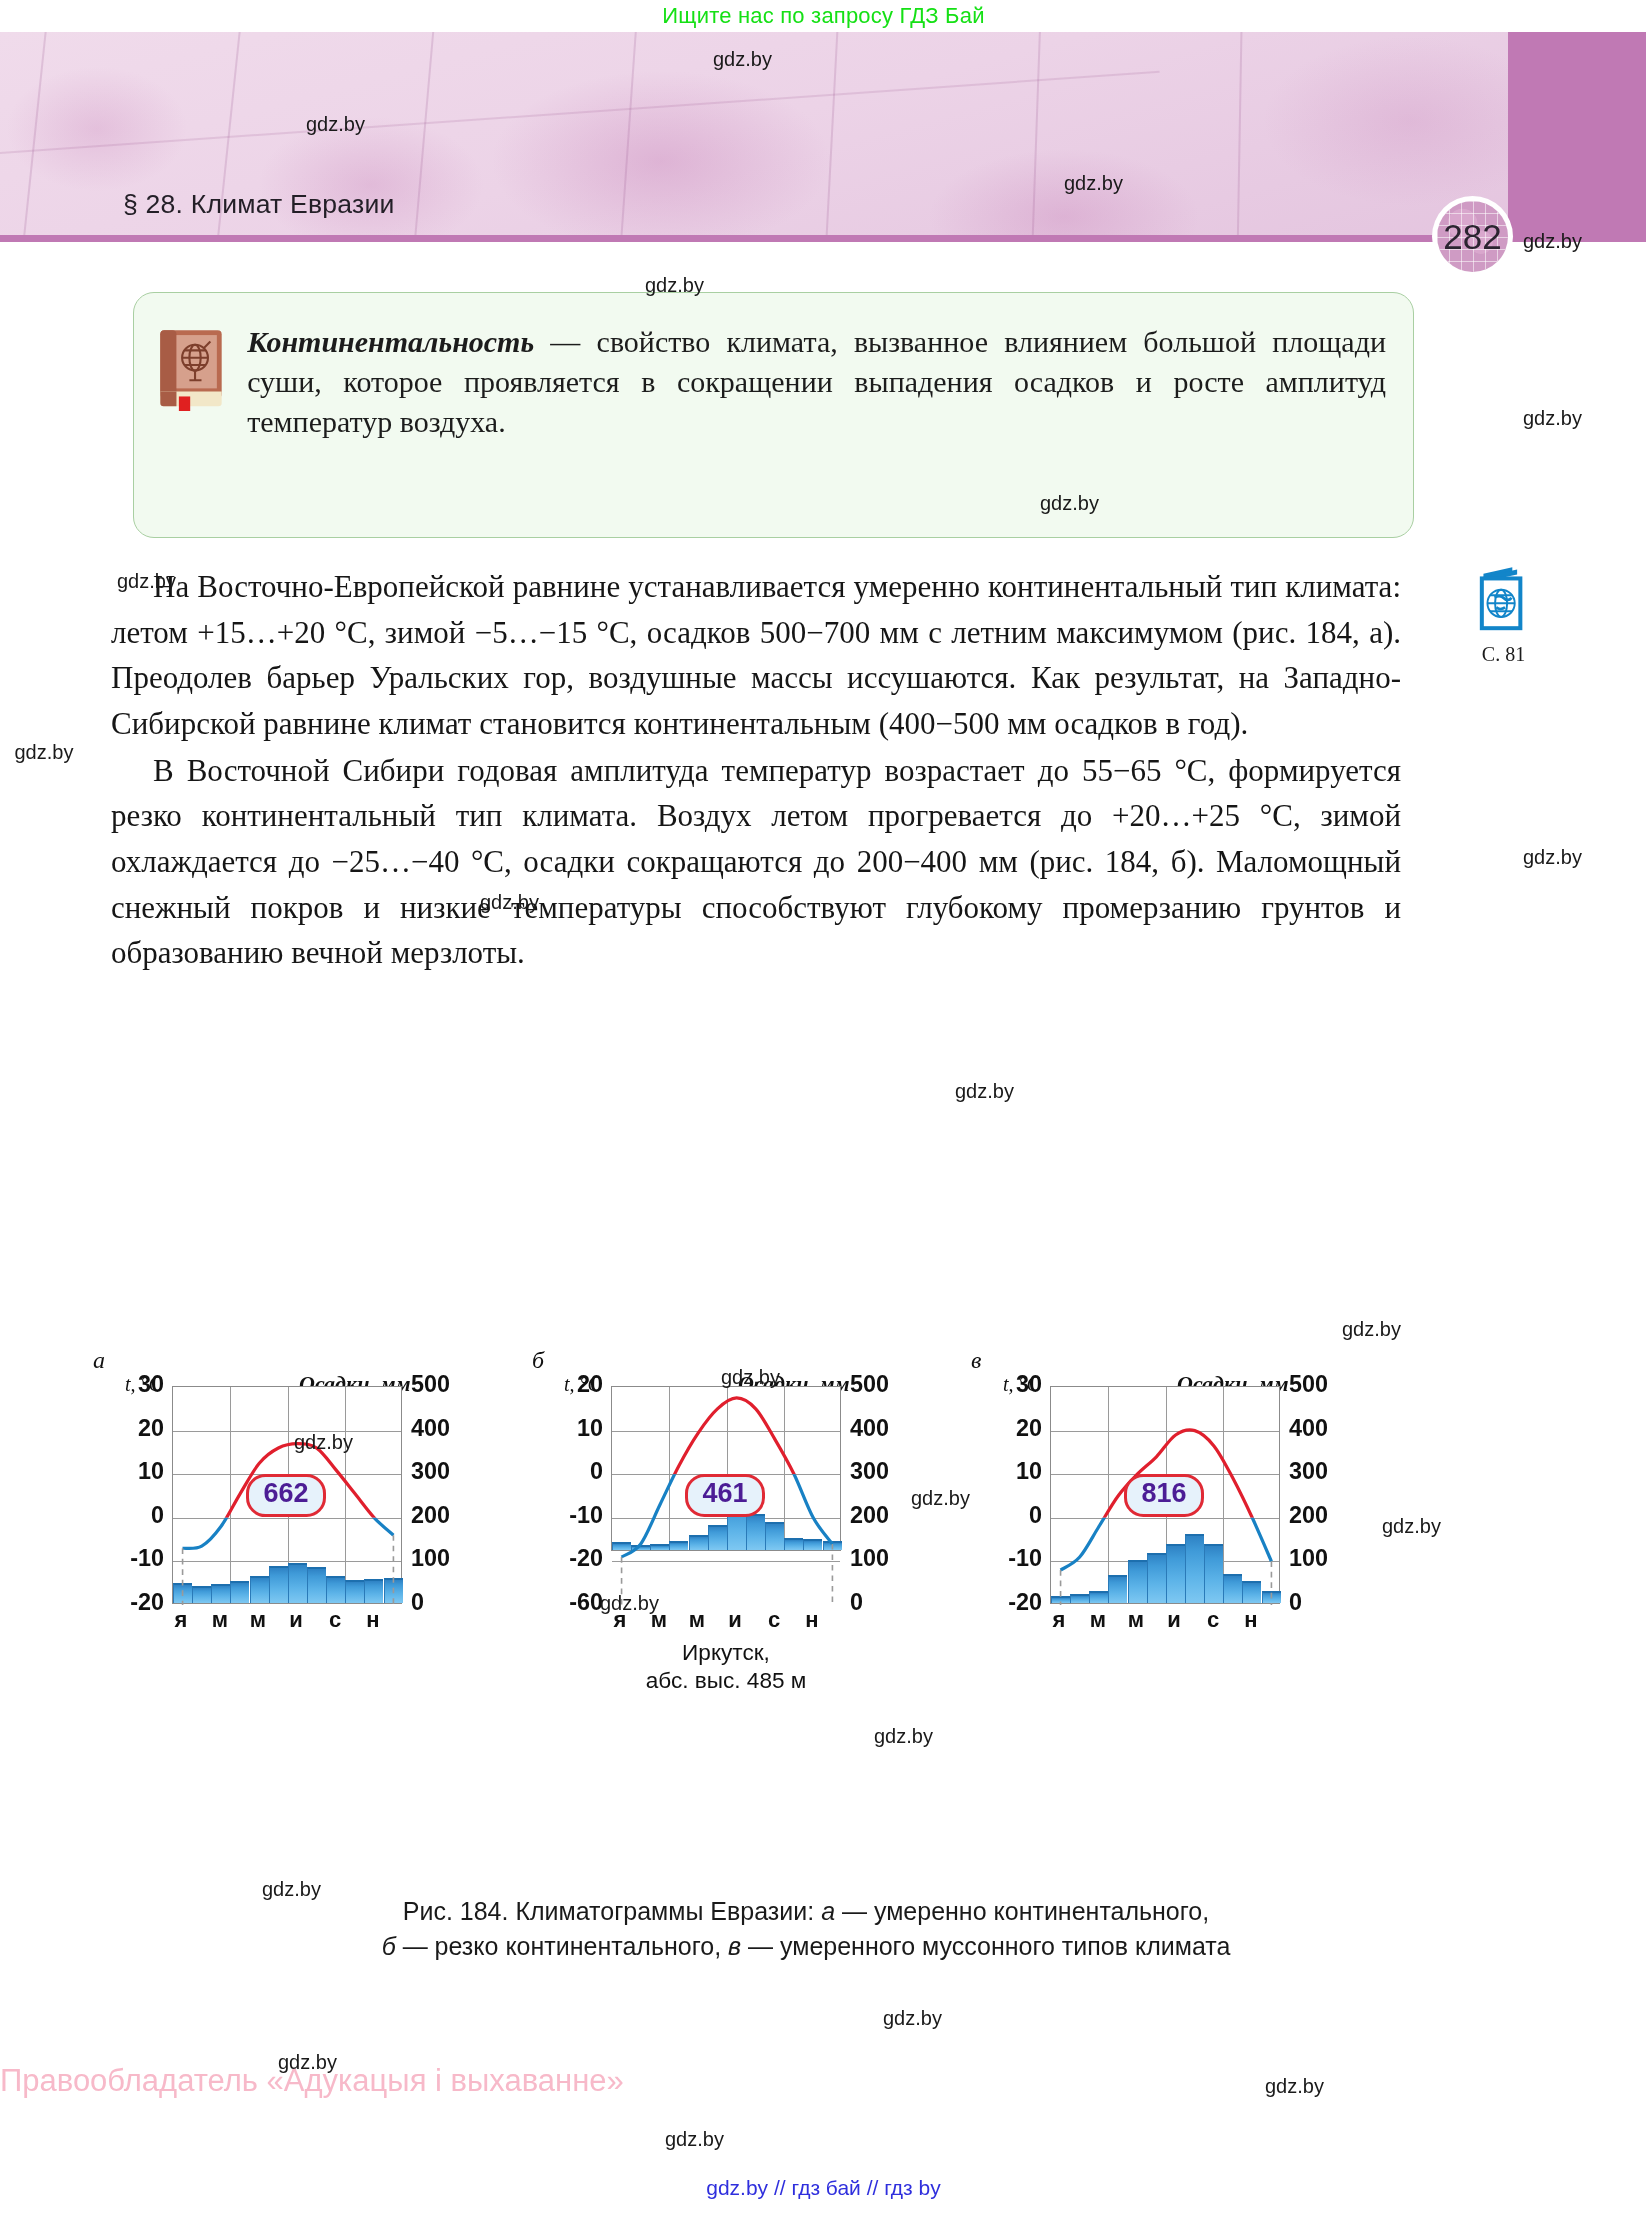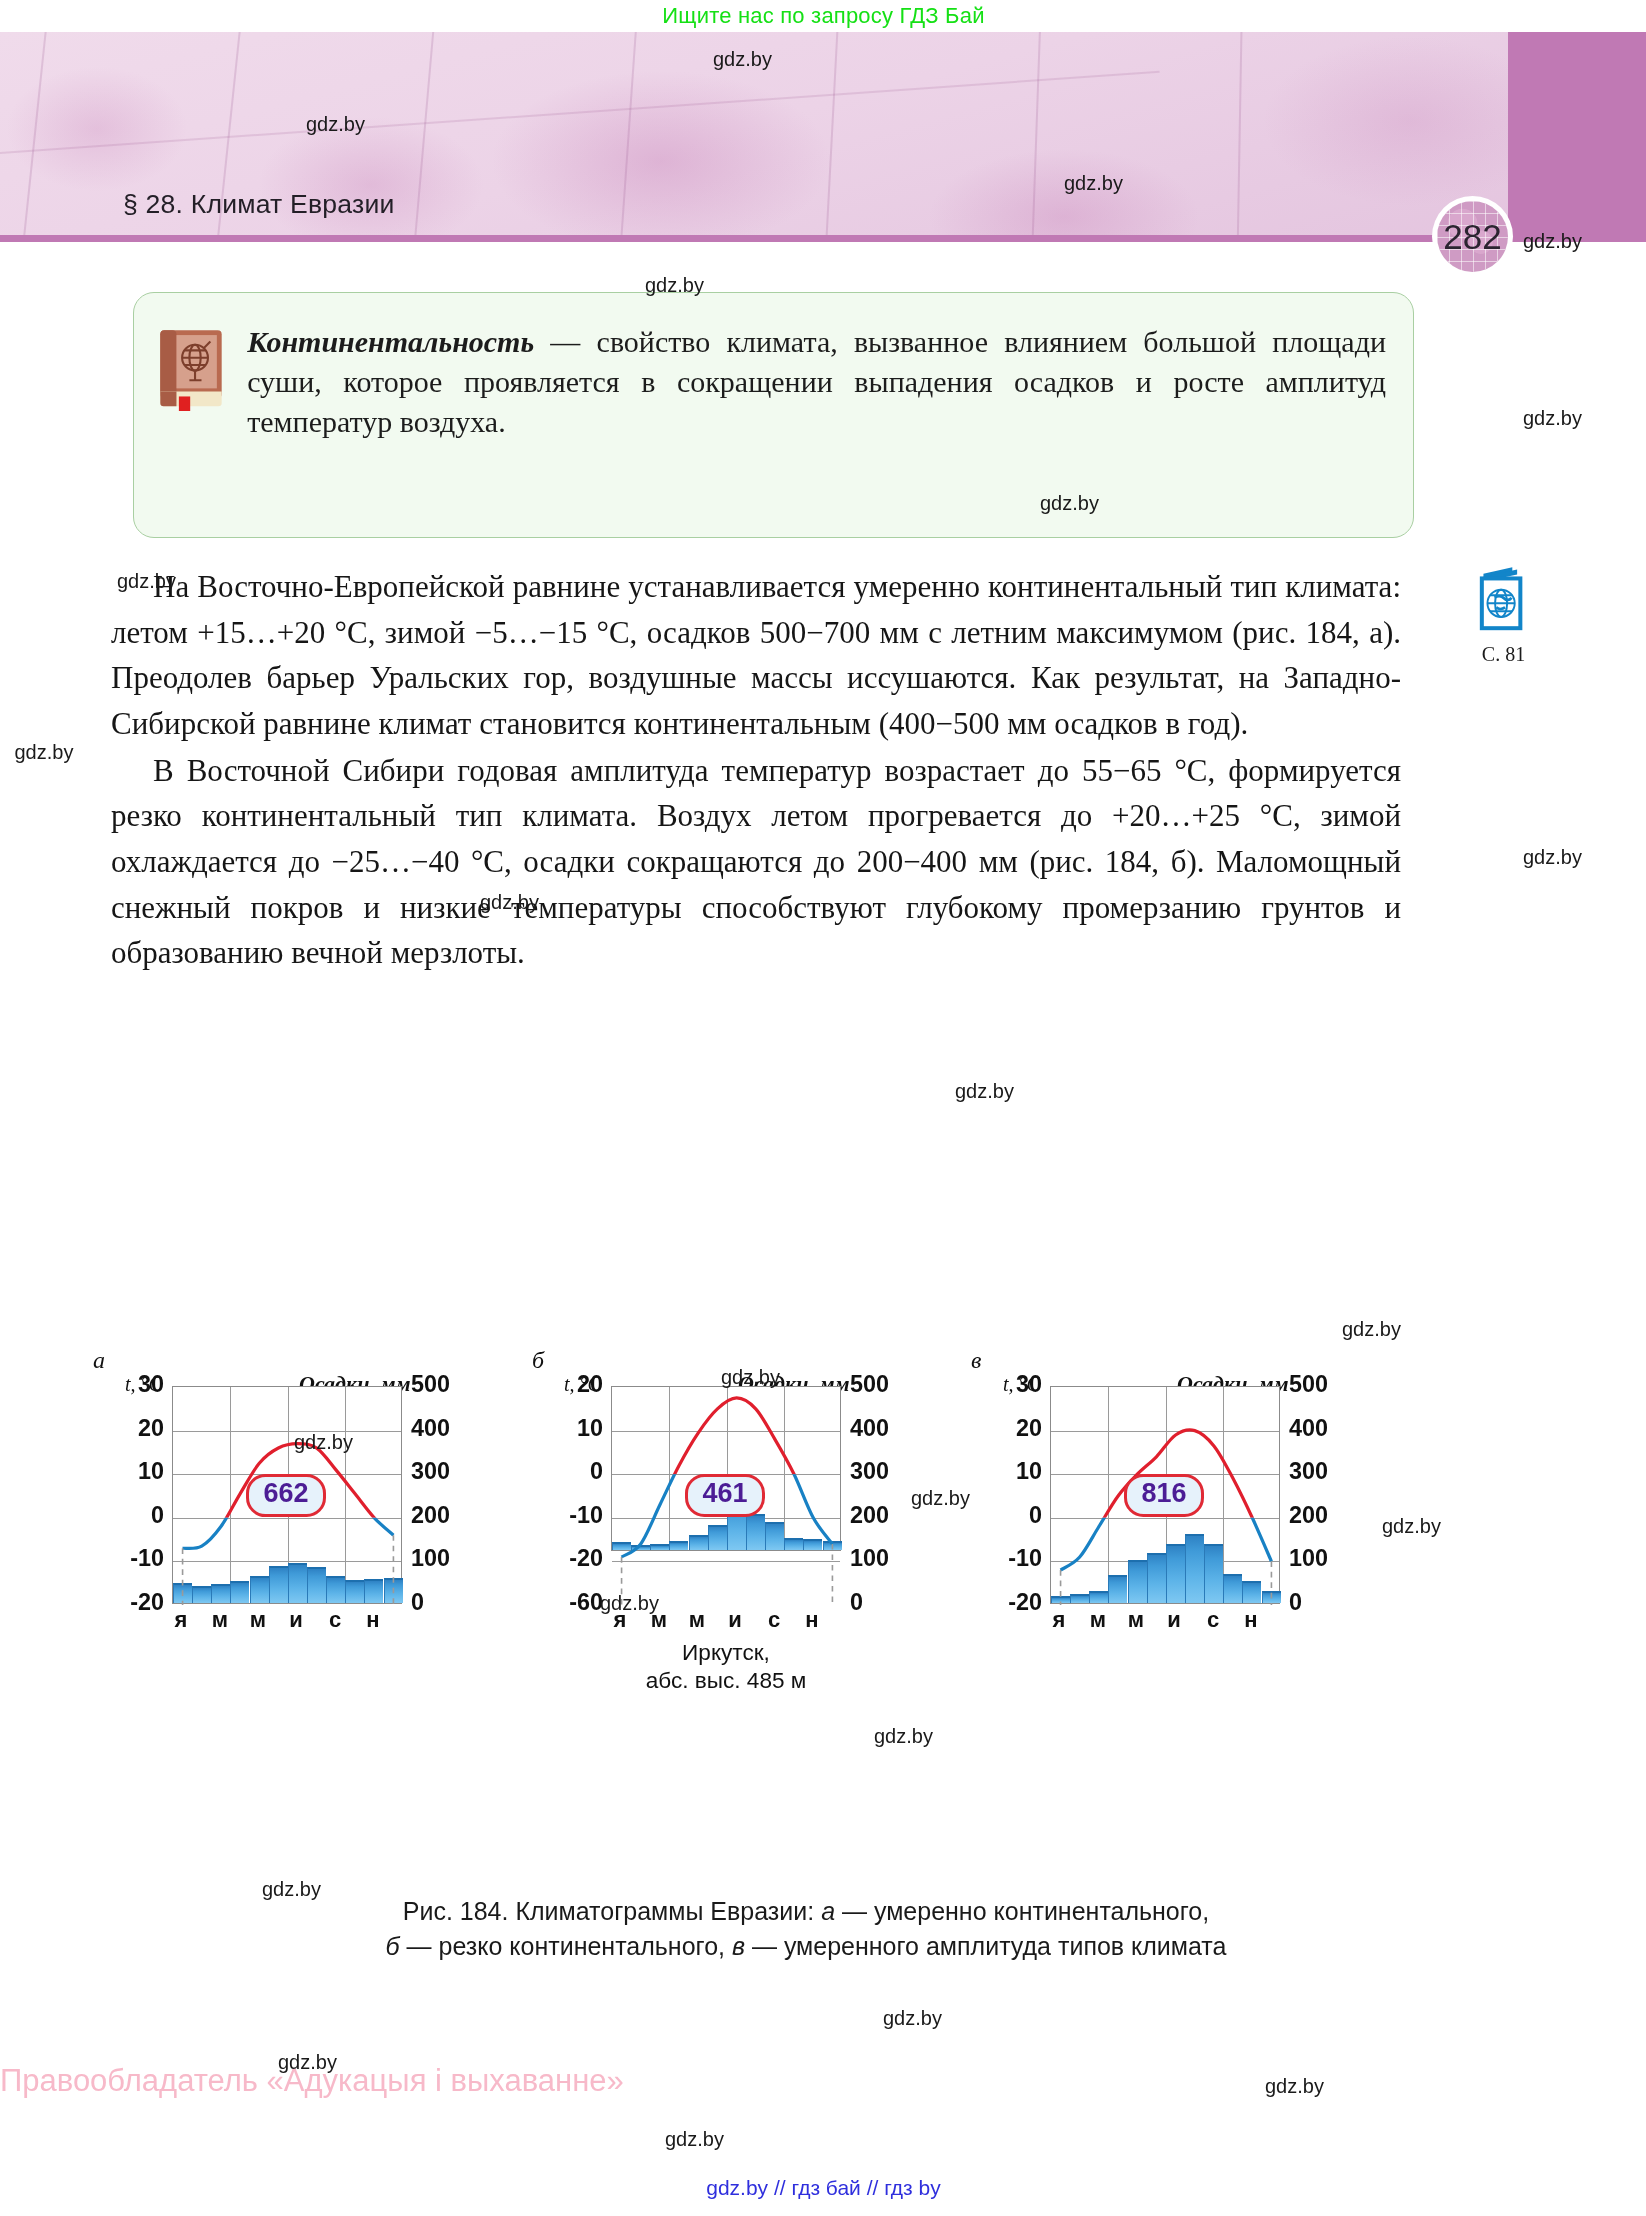--- a/index.html
+++ b/index.html
@@ -407,21 +407,21 @@
       <div class="xtick" style="left: 119px; width: 32px; top: 265px;">м</div>
       <div class="xtick" style="left: 157px; width: 32px; top: 265px;">м</div>
       <div class="xtick" style="left: 195px; width: 32px; top: 265px;">и</div>
       <div class="xtick" style="left: 234px; width: 32px; top: 265px;">с</div>
       <div class="xtick" style="left: 272px; width: 32px; top: 265px;">н</div>
     </div>
   </div>
 
 <div class="caption">
   <span>Рис. 184. Климатограммы Евразии: </span><i>а</i><span> — умеренно континентального,</span><br>
-  <i>б</i><span> — резко континентального, </span><i>в</i><span> — умеренного амплитуда типов климата</span>
+  <i>б</i><span> — резко континентального, </span><i>в</i><span> — умеренного муссонного типов климата</span>
 </div>
 
 <div class="copyright">Правообладатель «Адукацыя і выхаванне»</div>
 <div class="bottomlinks">gdz.by  //  гдз бай  //  гдз by</div>
 
 <div id="wm-layer">
     <div class="wm" style="left: 713px; top: 48px;">gdz.by</div>
     <div class="wm" style="left: 306px; top: 113px;">gdz.by</div>
     <div class="wm" style="left: 1064px; top: 172px;">gdz.by</div>
     <div class="wm" style="left: 1523px; top: 230px;">gdz.by</div>

